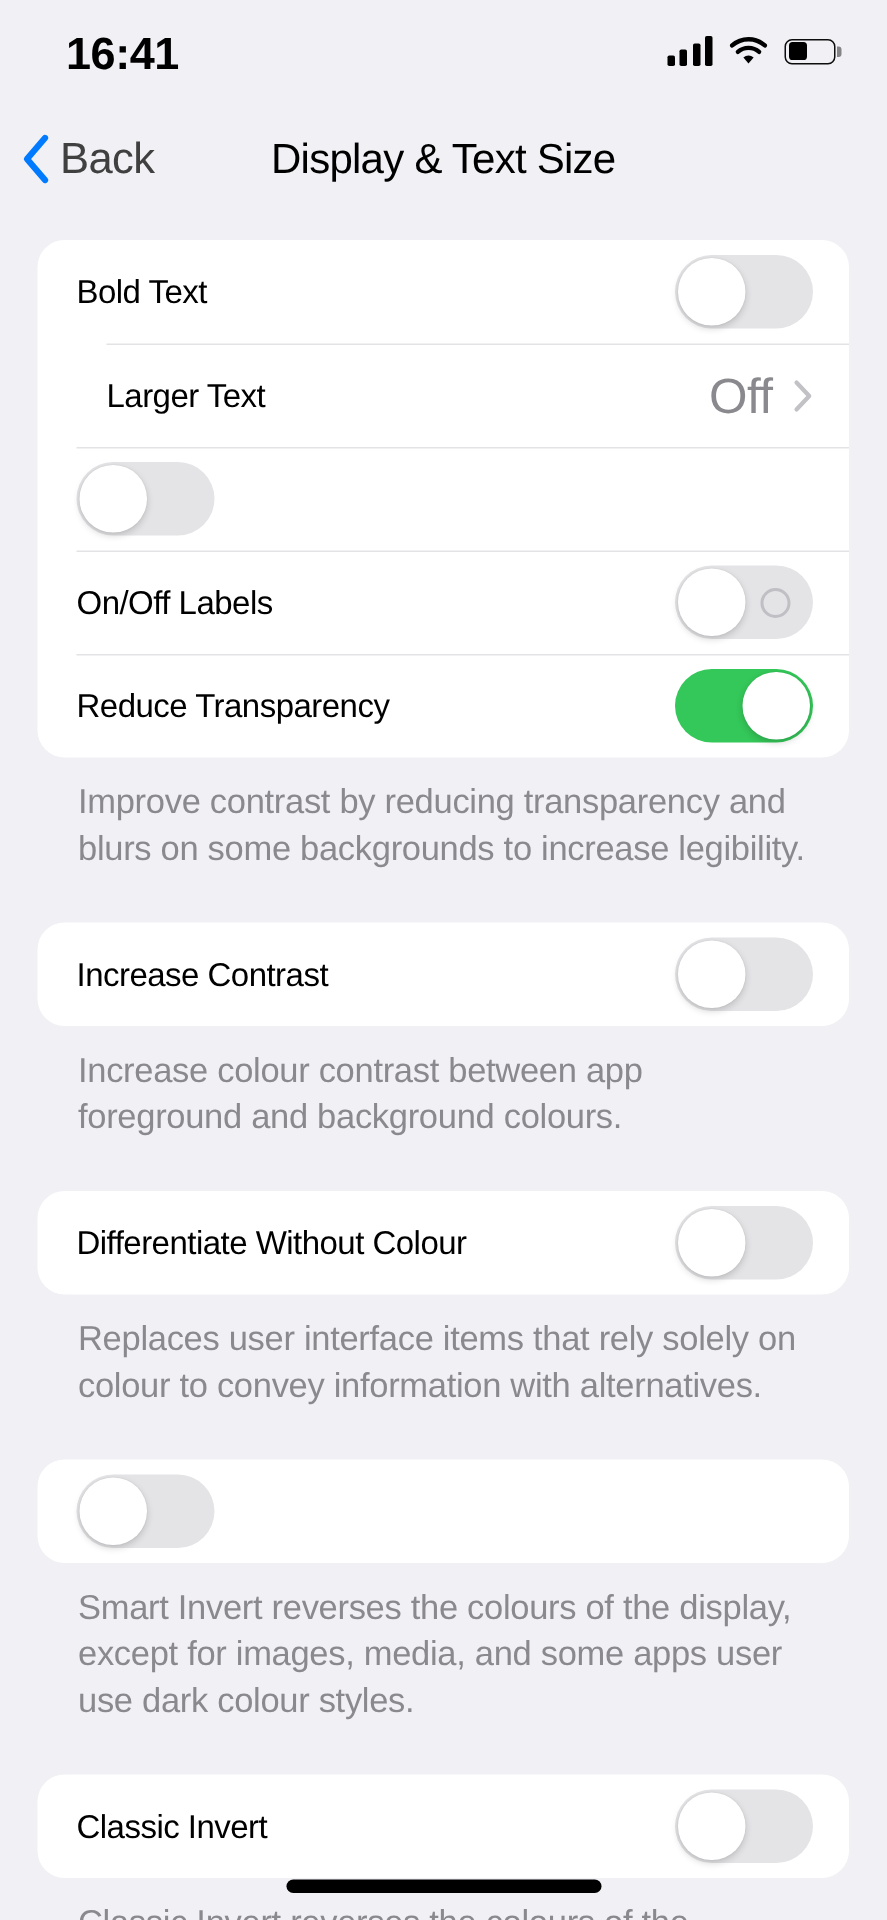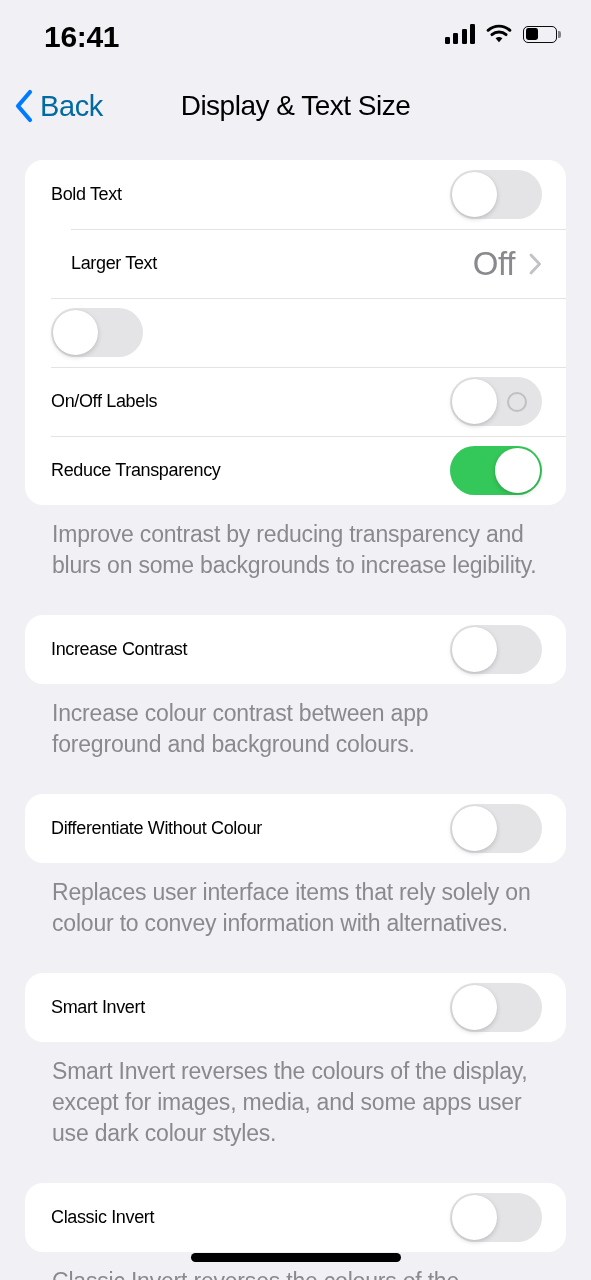--- a/index.html
+++ b/index.html
@@ -61,21 +61,21 @@
     position:absolute; top:78px; left:0;
     width:591px; height:56px;
   }
   .nav-back {
     position:absolute; left:14px; top:0;
     height:56px; display:flex; align-items:center; gap:6px;
     cursor:pointer;
   }
   .nav-back .chev { width:20px; height:34px; display:block; }
   .nav-back .lbl {
-    font-size:29px; color:#0369a1; letter-spacing:-0.4px;
+    font-size:29px; color:#404040; letter-spacing:-0.4px;
   }
   .nav-title {
     position:absolute; left:0; top:0; width:591px; height:56px;
     display:flex; align-items:center; justify-content:center;
     font-size:28px; font-weight:normal; color:#000;
     letter-spacing:-0.5px;
     pointer-events:none;
   }
 
   
@@ -96,21 +96,21 @@
     cursor:default;
   }
   .row.link { cursor:pointer;margin-left:20px; }
   .row + .row::before {
     content:"";
     position:absolute; left:26px; right:0; top:0;
     height:1px; background:#E3E3E6;
   }
   .row-label {
     flex:1;
-    font-size:18px; color:#000; letter-spacing:-0.35px;
+    font-size:22px; color:#000; letter-spacing:-0.35px;
     white-space:nowrap;
   }
   .row-value {
     font-size:33px; color:#8A8A8E; letter-spacing:-0.35px;
     margin-right:14px;
   }
   .chev-right { width:13px; height:22px; display:block; flex:none; }
 
   
   .toggle {
@@ -250,21 +250,20 @@
               <span class="knob"></span>
             </div>
           </div>
         </div>
         <div class="footer">Replaces user interface items that rely solely on colour to convey information with alternatives.</div>
       </div>
       <div class="gap"></div>
       <div class="group">
         <div class="card">
           <div class="row">
-            <div class="row-label">Smart Invert</div>
             <div class="toggle">
               <span class="knob"></span>
             </div>
           </div>
         </div>
         <div class="footer">Smart Invert reverses the colours of the display, except for images, media, and some apps user use dark colour styles.</div>
       </div>
       <div class="gap"></div>
       <div class="group">
         <div class="card">

